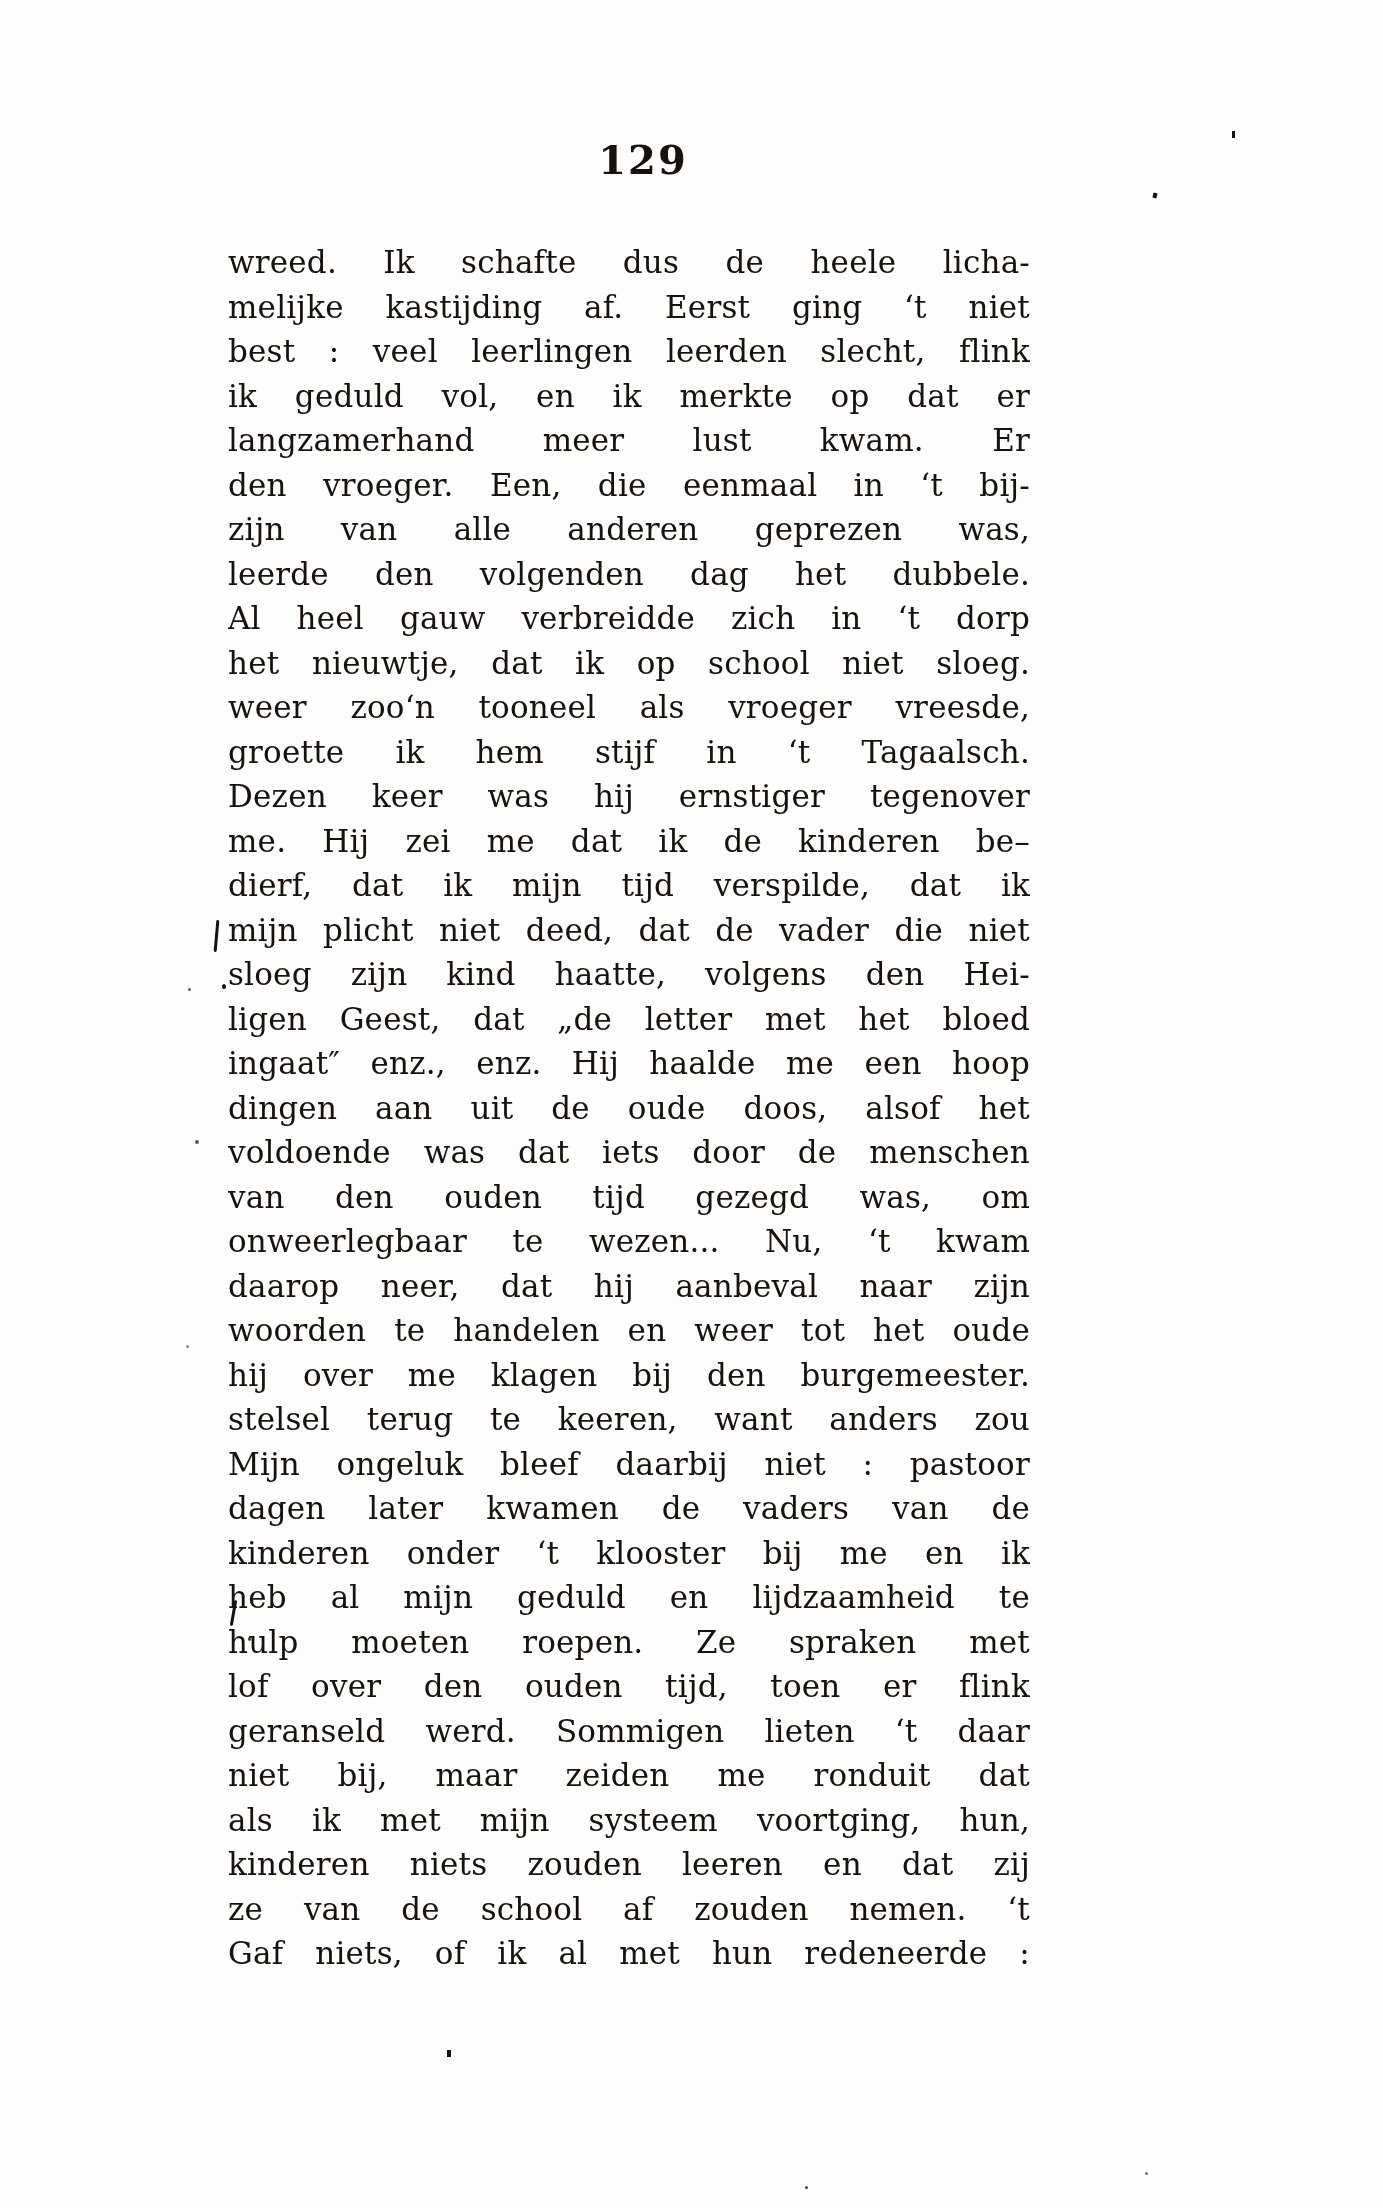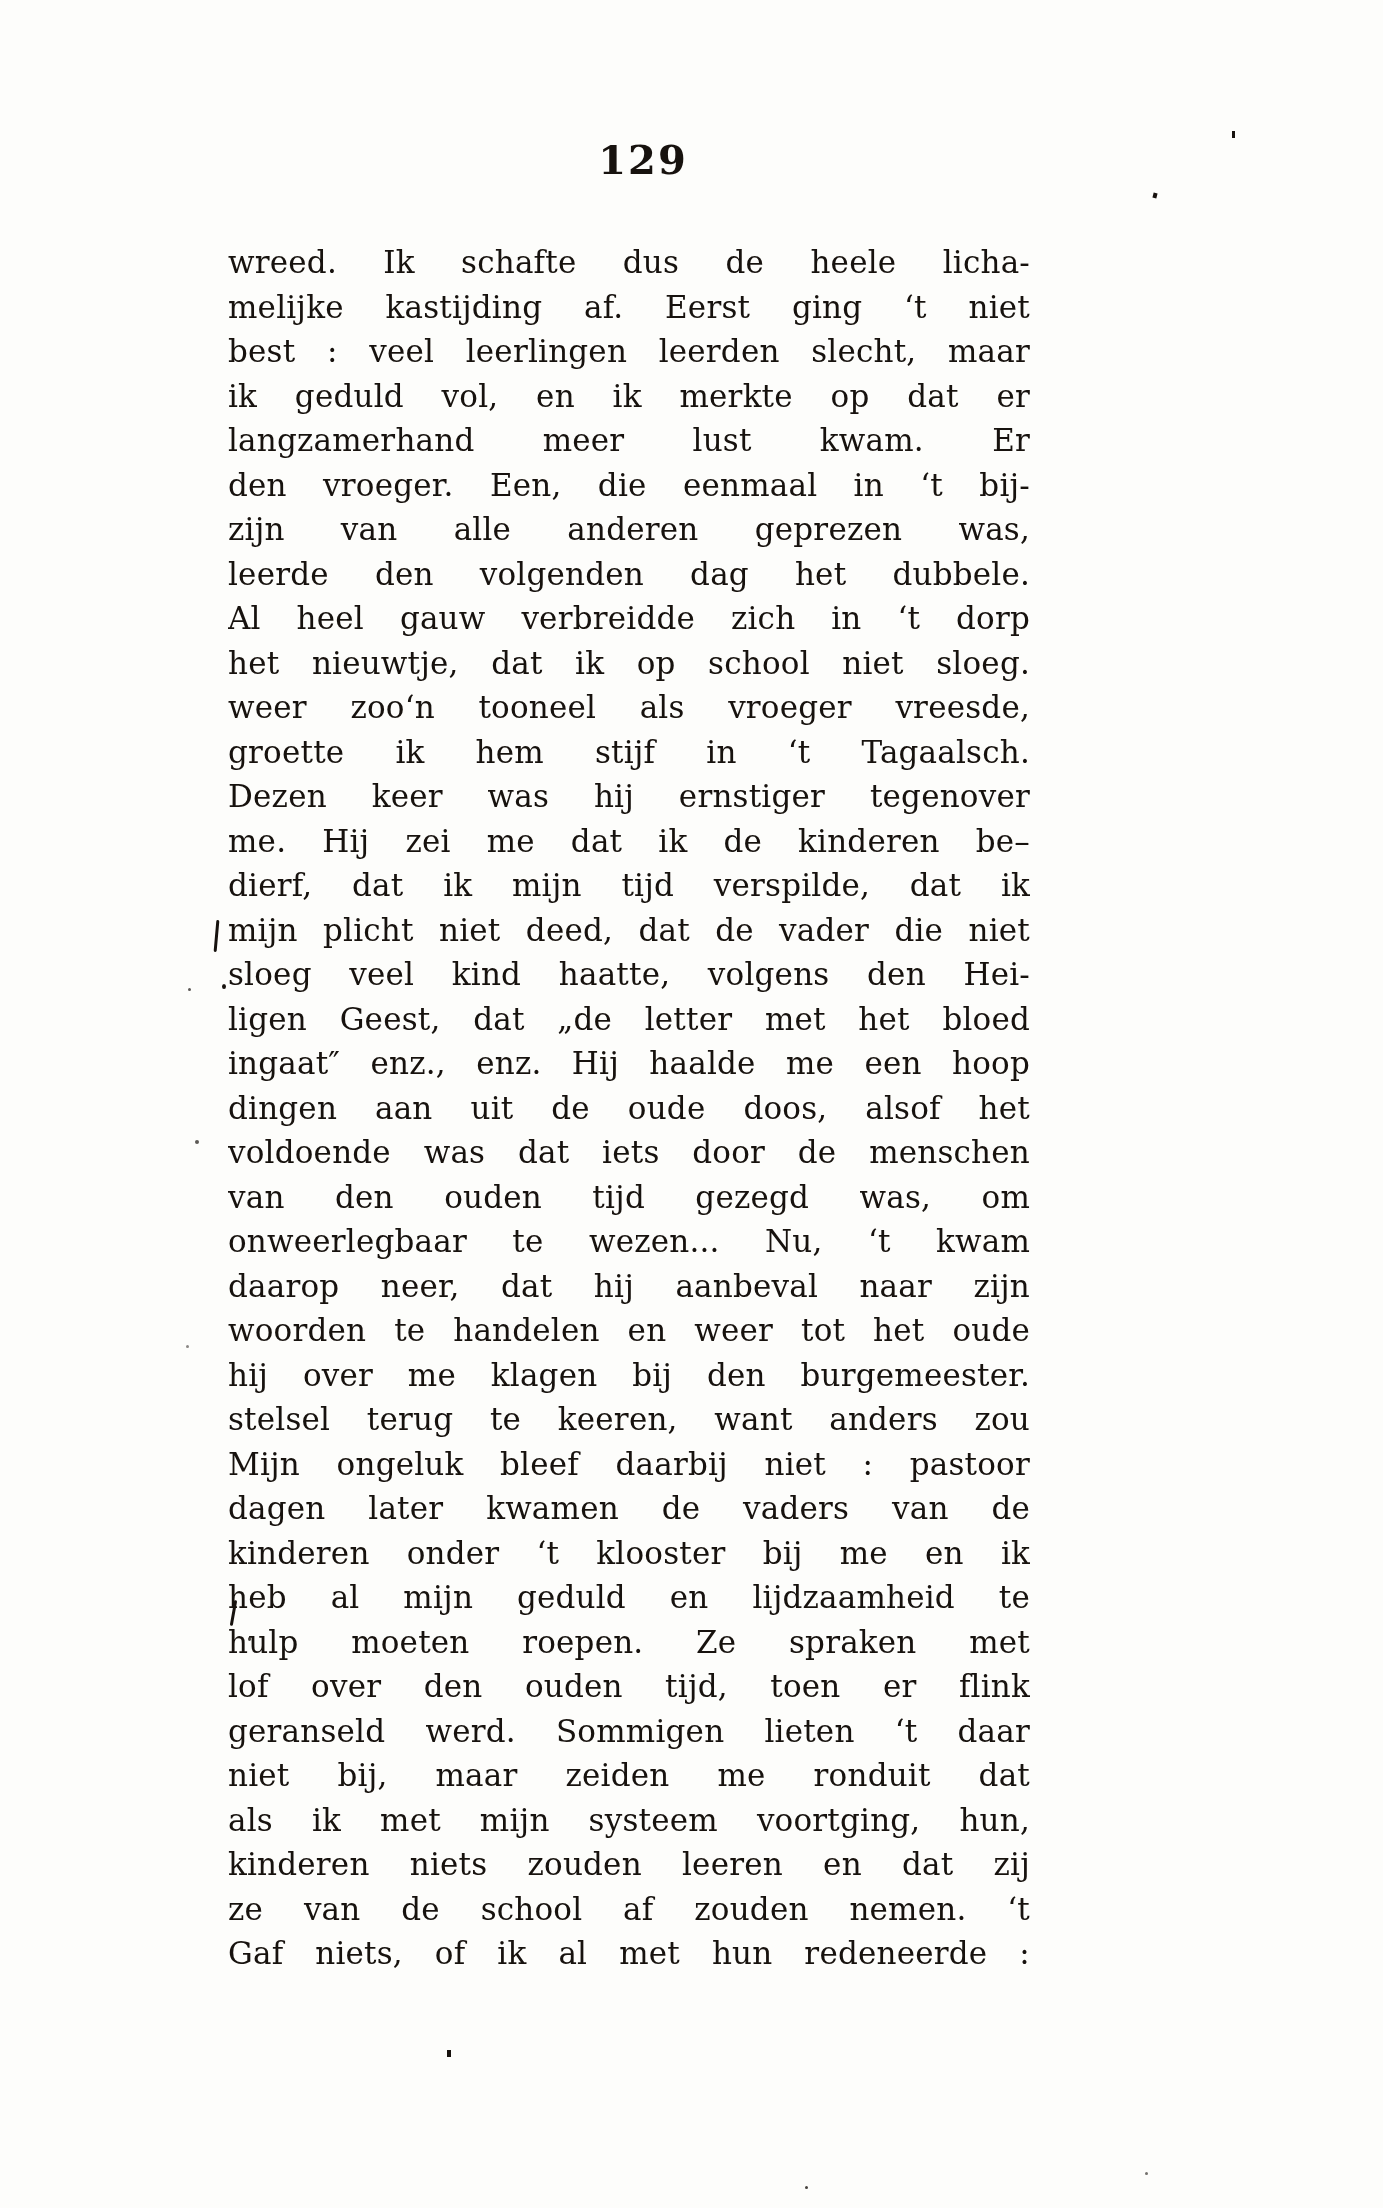--- a/index.html
+++ b/index.html
@@ -63,35 +63,35 @@
 </style>
 </head>
 <body>
 
 <div class="page">
   <div class="pagenum">129</div>
 
   <div class="body-text">
       <div class="tline">wreed. Ik schafte dus de heele licha-</div>
       <div class="tline">melijke kastijding af. Eerst ging ‘t niet</div>
-      <div class="tline">best : veel leerlingen leerden slecht, maar</div>
+      <div class="tline">best : veel leerlingen leerden slecht, flink</div>
       <div class="tline">ik geduld vol, en ik merkte op dat er</div>
       <div class="tline">langzamerhand meer lust kwam. Er</div>
       <div class="tline">den vroeger. Een, die eenmaal in ‘t bij-</div>
       <div class="tline">zijn van alle anderen geprezen was,</div>
       <div class="tline">leerde den volgenden dag het dubbele.</div>
       <div class="tline">Al heel gauw verbreidde zich in ‘t dorp</div>
       <div class="tline">het nieuwtje, dat ik op school niet sloeg.</div>
       <div class="tline">weer zoo‘n tooneel als vroeger vreesde,</div>
       <div class="tline">groette ik hem stijf in ‘t Tagaalsch.</div>
       <div class="tline">Dezen keer was hij ernstiger tegenover</div>
       <div class="tline">me. Hij zei me dat ik de kinderen be–</div>
       <div class="tline">dierf, dat ik mijn tijd verspilde, dat ik</div>
       <div class="tline">mijn plicht niet deed, dat de vader die niet</div>
-      <div class="tline">sloeg veel kind haatte, volgens den Hei-</div>
+      <div class="tline">sloeg zijn kind haatte, volgens den Hei-</div>
       <div class="tline">ligen Geest, dat „de letter met het bloed</div>
       <div class="tline">ingaat″ enz., enz. Hij haalde me een hoop</div>
       <div class="tline">dingen aan uit de oude doos, alsof het</div>
       <div class="tline">voldoende was dat iets door de menschen</div>
       <div class="tline">van den ouden tijd gezegd was, om</div>
       <div class="tline">onweerlegbaar te wezen... Nu, ‘t kwam</div>
       <div class="tline">daarop neer, dat hij aanbeval naar zijn</div>
       <div class="tline">woorden te handelen en weer tot het oude</div>
       <div class="tline">hij over me klagen bij den burgemeester.</div>
       <div class="tline">stelsel terug te keeren, want anders zou</div>

